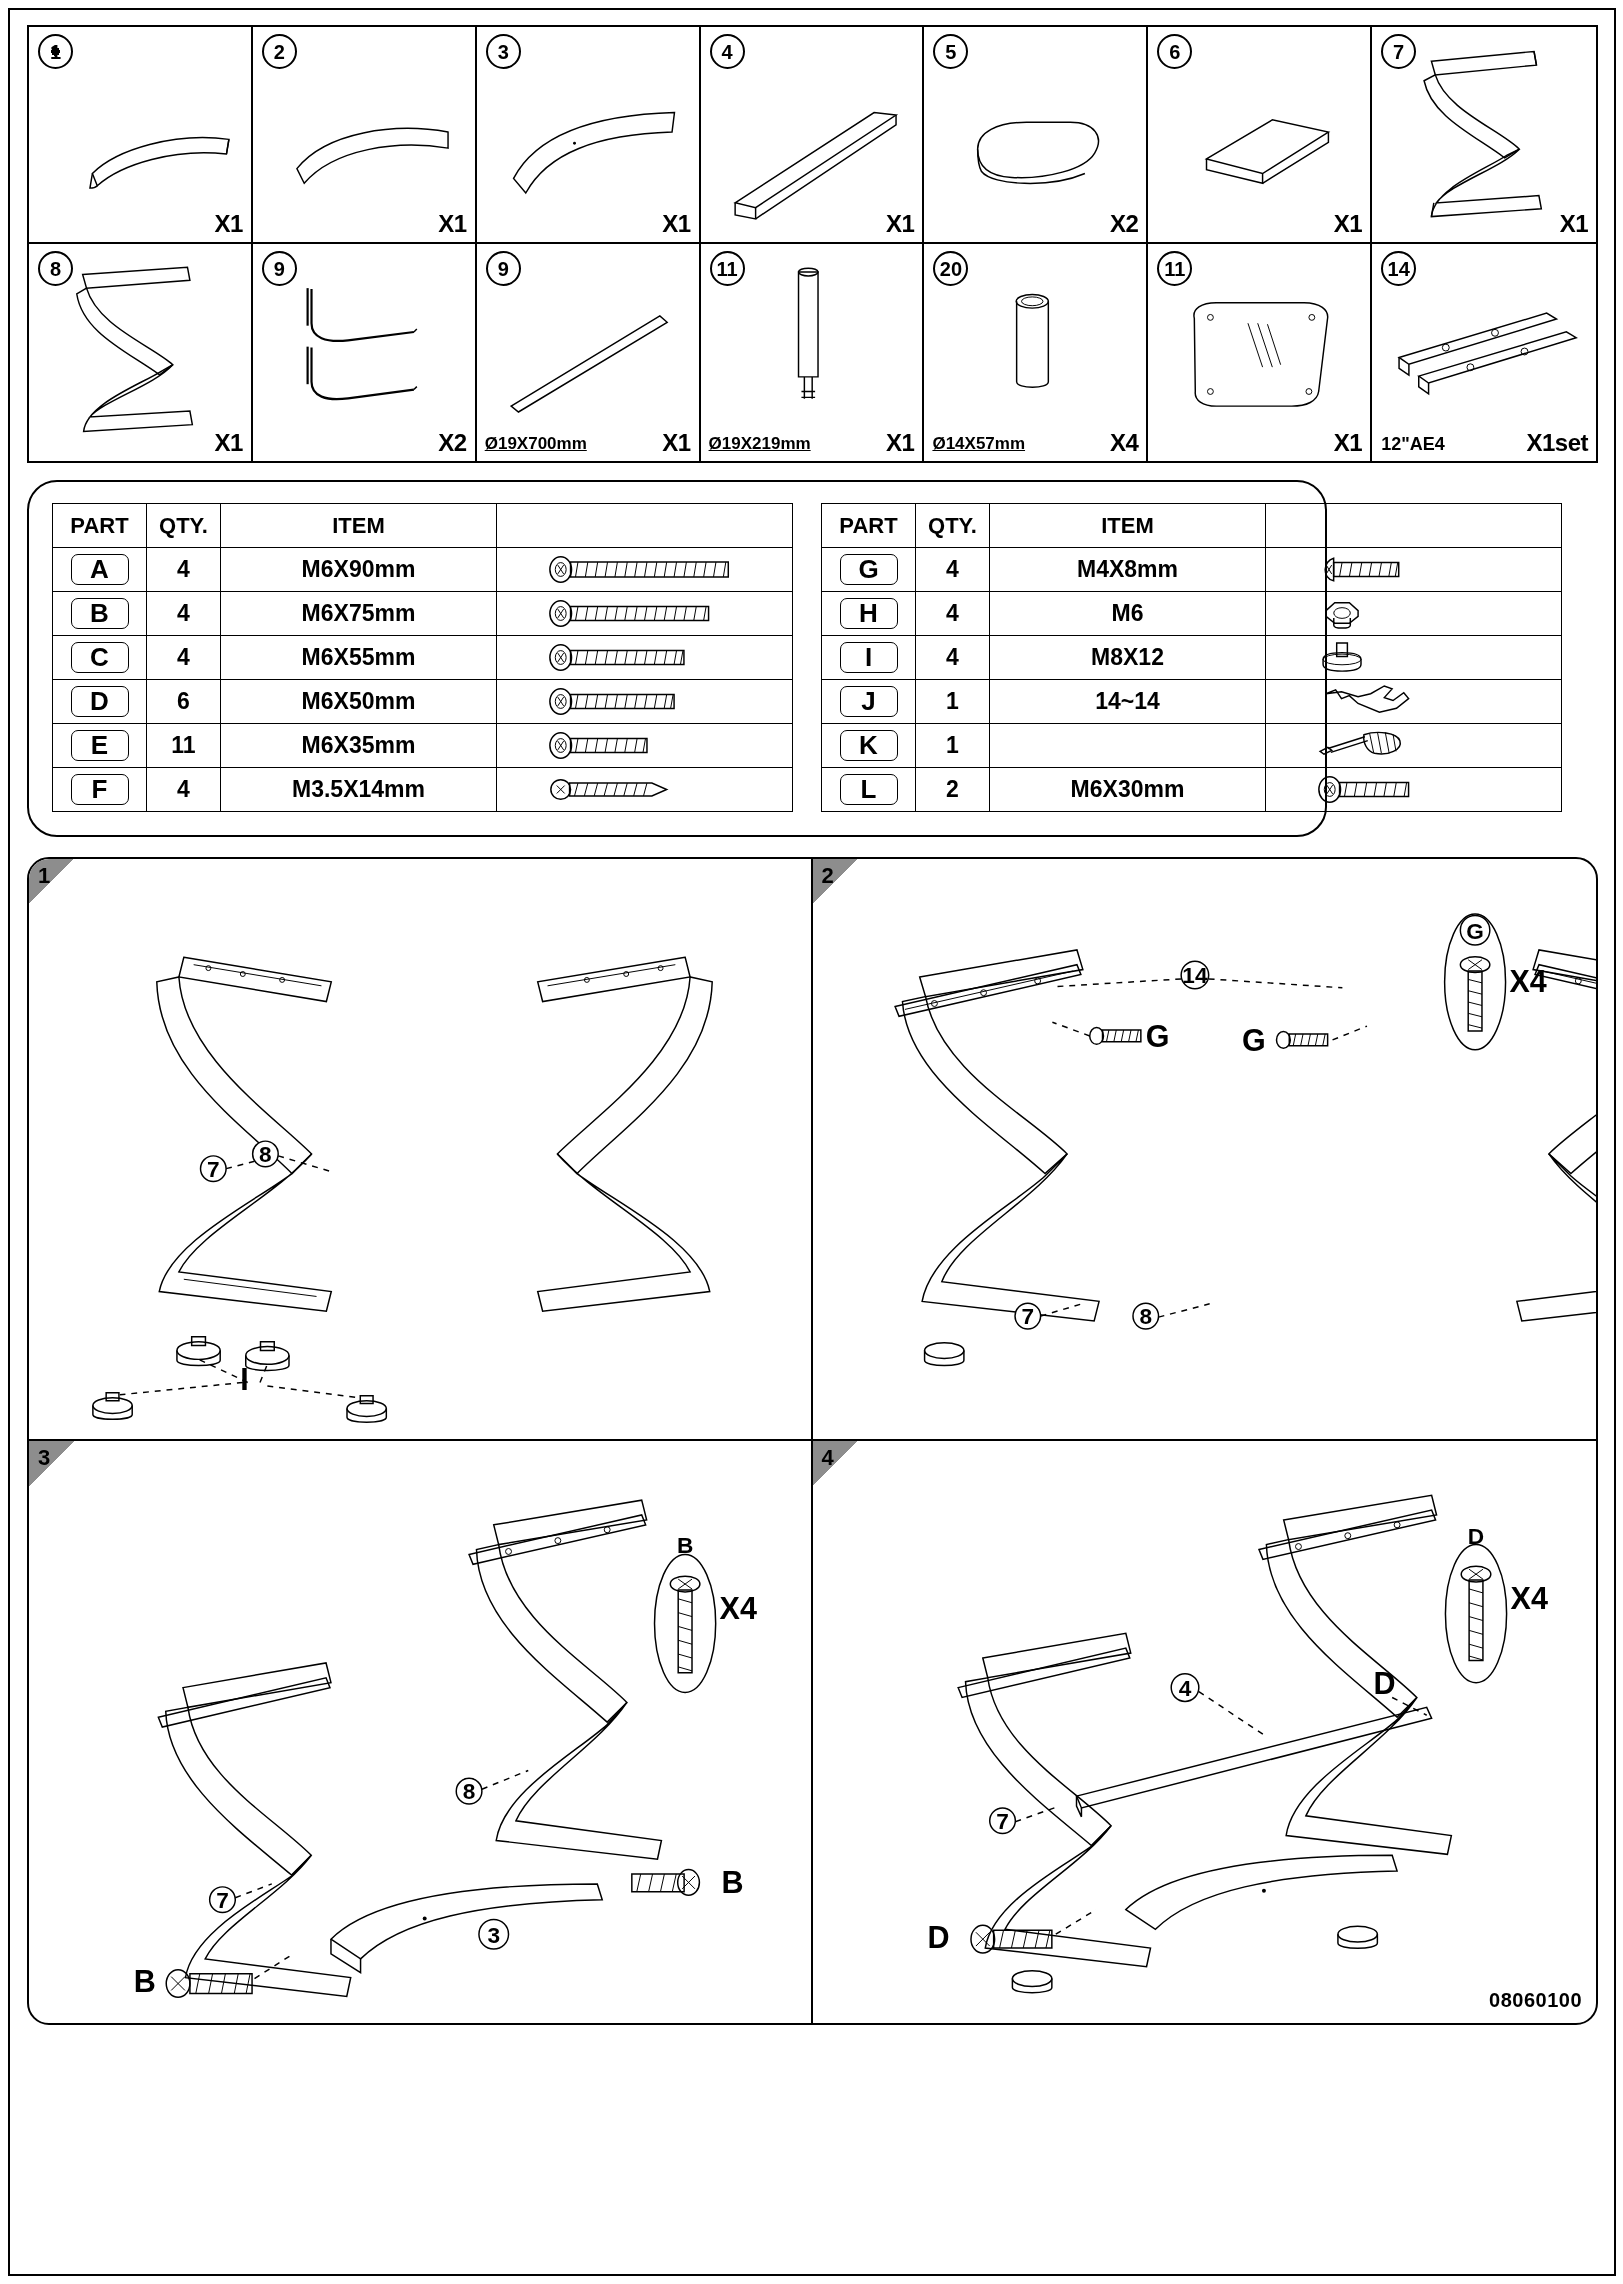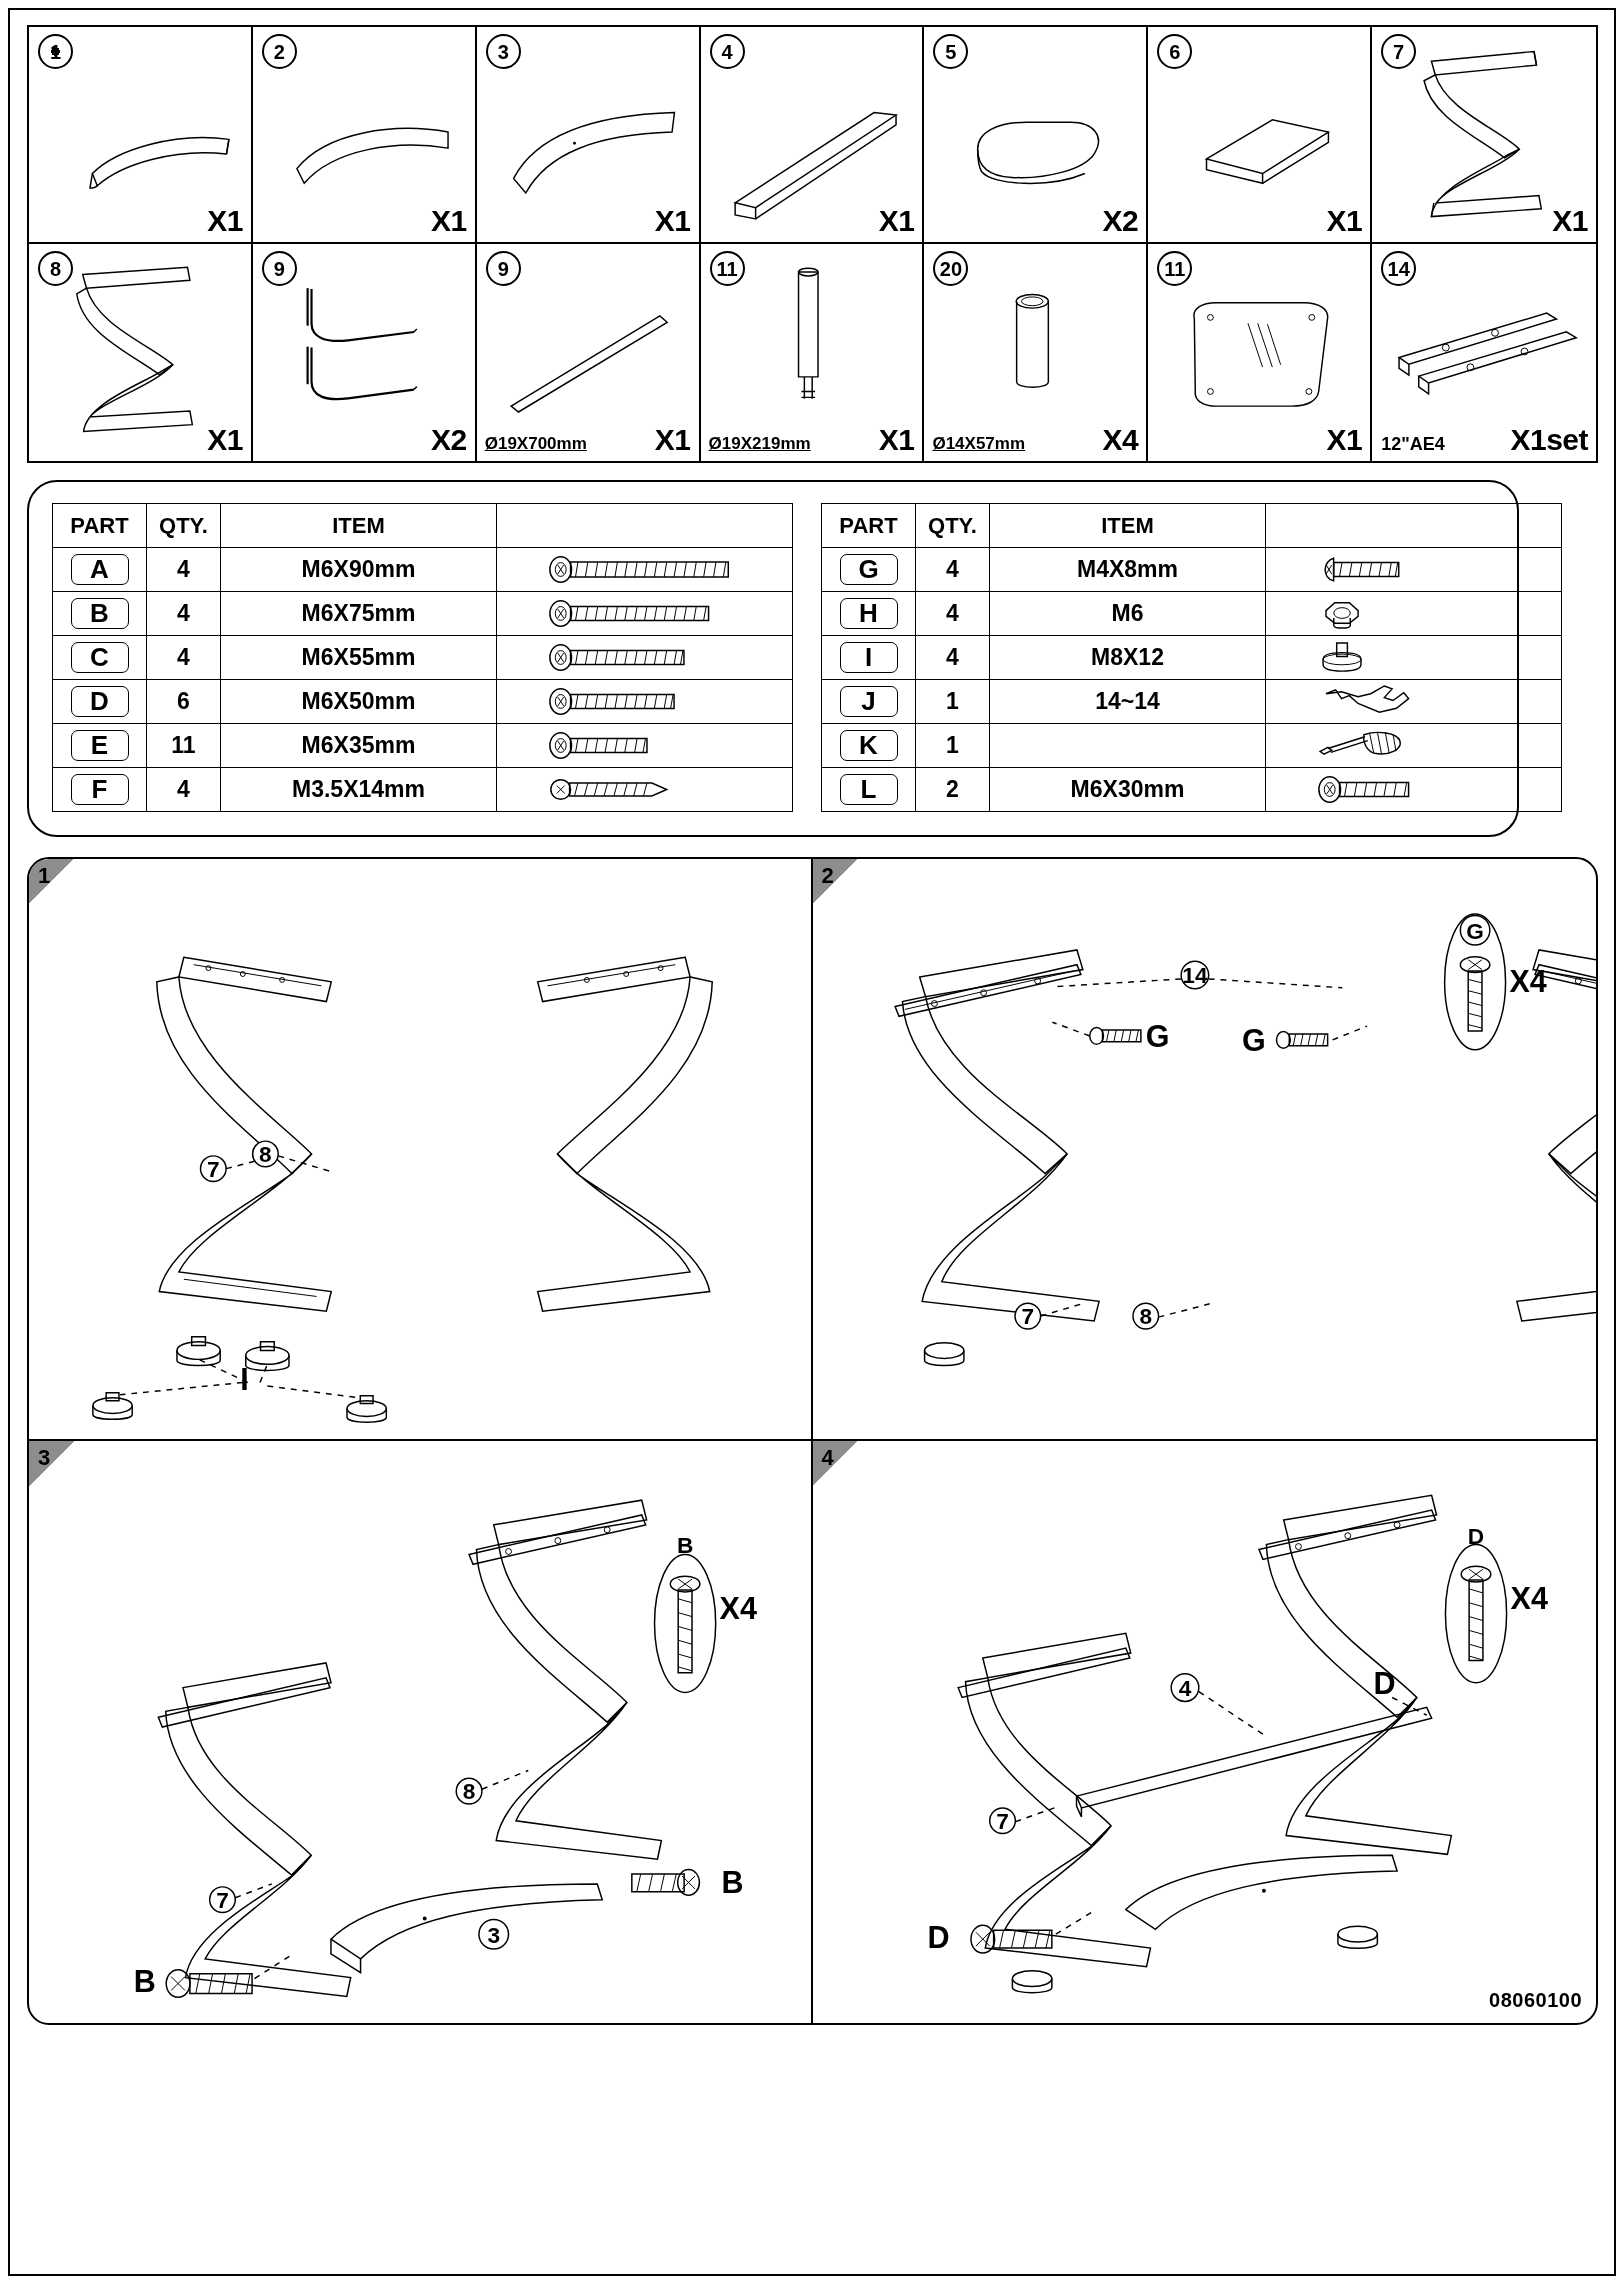--- a/index.html
+++ b/index.html
@@ -42,40 +42,40 @@
   .parts-grid .part-cell:nth-child(n+8){border-bottom:none;}
   .pnum{
     position:absolute;left:9px;top:7px;
     width:31px;height:31px;border:2px solid #000;border-radius:50%;
     display:flex;align-items:center;justify-content:center;
     font-size:20px;font-weight:bold;line-height:1;
   }
   .pnum.dotted{background:radial-gradient(circle at 50% 50%, #000 0 4.4px, transparent 4.4px);}
   .qty{
     position:absolute;right:8px;bottom:4px;
-    font-size:30px;font-weight:bold;letter-spacing:-0.5px;
+    font-size:24px;font-weight:bold;letter-spacing:-0.5px;
   }
   .dim{
     position:absolute;left:8px;bottom:7px;
     font-size:17px;font-weight:bold;text-decoration:underline;
   }
   .dim2{
     position:absolute;left:9px;bottom:6px;
     font-size:18px;font-weight:bold;
   }
   .art{position:absolute;inset:0;}
   .art svg{width:100%;height:100%;}
 
   
   .hw-panel{
     position:relative;
     margin-top:17px;
     border:2px solid #000;
     border-radius:30px;
-    width:1492px;
+    width:1300px;
     box-sizing:border-box;
     padding:21px 23px 23px 23px;
     margin-left:1px;
   }
   .hw-tables{display:flex;gap:28px;}
   table.hw{
     border-collapse:collapse;
     table-layout:fixed;
     width:739px;
   }

